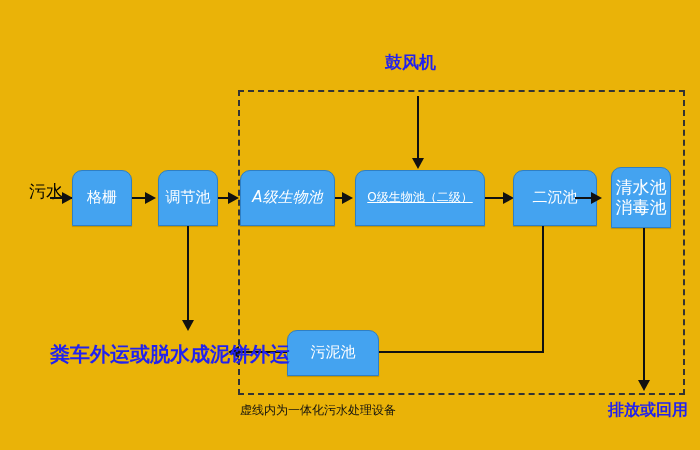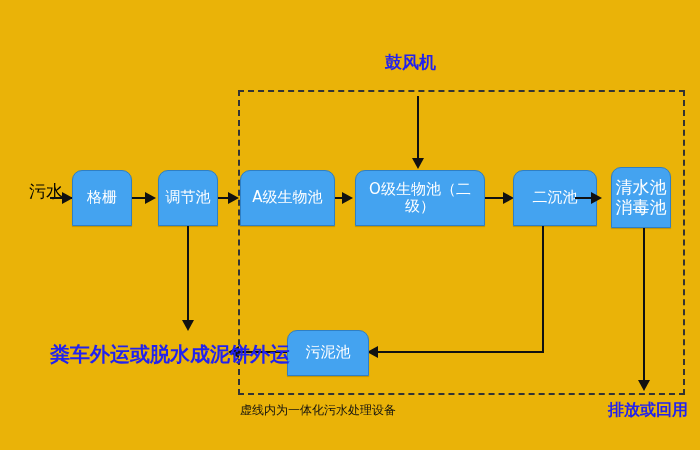--- a/index.html
+++ b/index.html
@@ -34,21 +34,21 @@
     align-items: center;
     justify-content: center;
     text-align: center;
     line-height: 1.15;
     font-size: 15px;
     letter-spacing: 0px;
     white-space: pre-line;
     box-shadow: 0 1px 1px rgba(0,0,0,0.18);
   }
   .proc.small { font-size: 17px; }
-  .proc.wide { font-size: 15px; }
+  .proc.wide { font-size: 12px; text-decoration: underline; }
 
   
   .label {
     position: absolute;
     white-space: nowrap;
     font-size: 17px;
     color: #000000;
   }
   .label.blue { color: #2222ee; font-weight: bold; }
   .label.caption { font-size: 12px; color: #111111; font-weight: normal; }
@@ -106,21 +106,21 @@
   <div class="arrow right" style="left:145px; top:192px;"></div>
 
   <div class="proc" style="left:158px; top:170px; width:60px; height:56px;">调节池</div>
 
   <div class="line h" style="left:218px; top:197px; width:14px;"></div>
   <div class="arrow right" style="left:228px; top:192px;"></div>
 
   <div class="line v" style="left:187px; top:226px; width:2px; height:94px;"></div>
   <div class="arrow down" style="left:182px; top:320px;"></div>
 
-  <div class="proc" style="left:240px; top:170px; width:95px; height:56px;">A级生物池</div>
+  <div class="proc" style="left:240px; top:170px; width:95px; height:56px;font-style:italic;">A级生物池</div>
 
   <div class="line h" style="left:335px; top:197px; width:12px;"></div>
   <div class="arrow right" style="left:342px; top:192px;"></div>
 
   <div class="proc wide" style="left:355px; top:170px; width:130px; height:56px;">O级生物池（二级）</div>
 
   <div class="line h" style="left:485px; top:197px; width:24px;"></div>
   <div class="arrow right" style="left:503px; top:192px;"></div>
 
   <div class="proc" style="left:513px; top:170px; width:84px; height:56px;">二沉池</div>
@@ -131,21 +131,21 @@
   <div class="proc small" style="left:611px; top:167px; width:60px; height:61px;">清水池
 消毒池</div>
 
   <div class="line v" style="left:643px; top:228px; width:2px; height:152px;"></div>
   <div class="arrow down" style="left:638px; top:380px;"></div>
 
   <div class="line v" style="left:542px; top:226px; width:2px; height:127px;"></div>
   <div class="line h" style="left:378px; top:351px; width:166px;"></div>
   <div class="arrow left" style="left:367px; top:346px;"></div>
 
-  <div class="proc" style="left:287px; top:330px; width:82px; height:46px;">污泥池</div>
+  <div class="proc" style="left:287px; top:330px; width:92px; height:46px;">污泥池</div>
 
   <div class="line h" style="left:238px; top:351px; width:49px;"></div>
   <div class="arrow left" style="left:228px; top:346px;"></div>
 
   <div class="label blue" style="left:50px; top:341px; font-size:20px;">粪车外运或脱水成泥饼外运</div>
 
   <div class="label caption" style="left:240px; top:402px;">虚线内为一体化污水处理设备</div>
 
   <div class="label blue" style="left:608px; top:400px; font-size:16px;">排放或回用</div>
 

